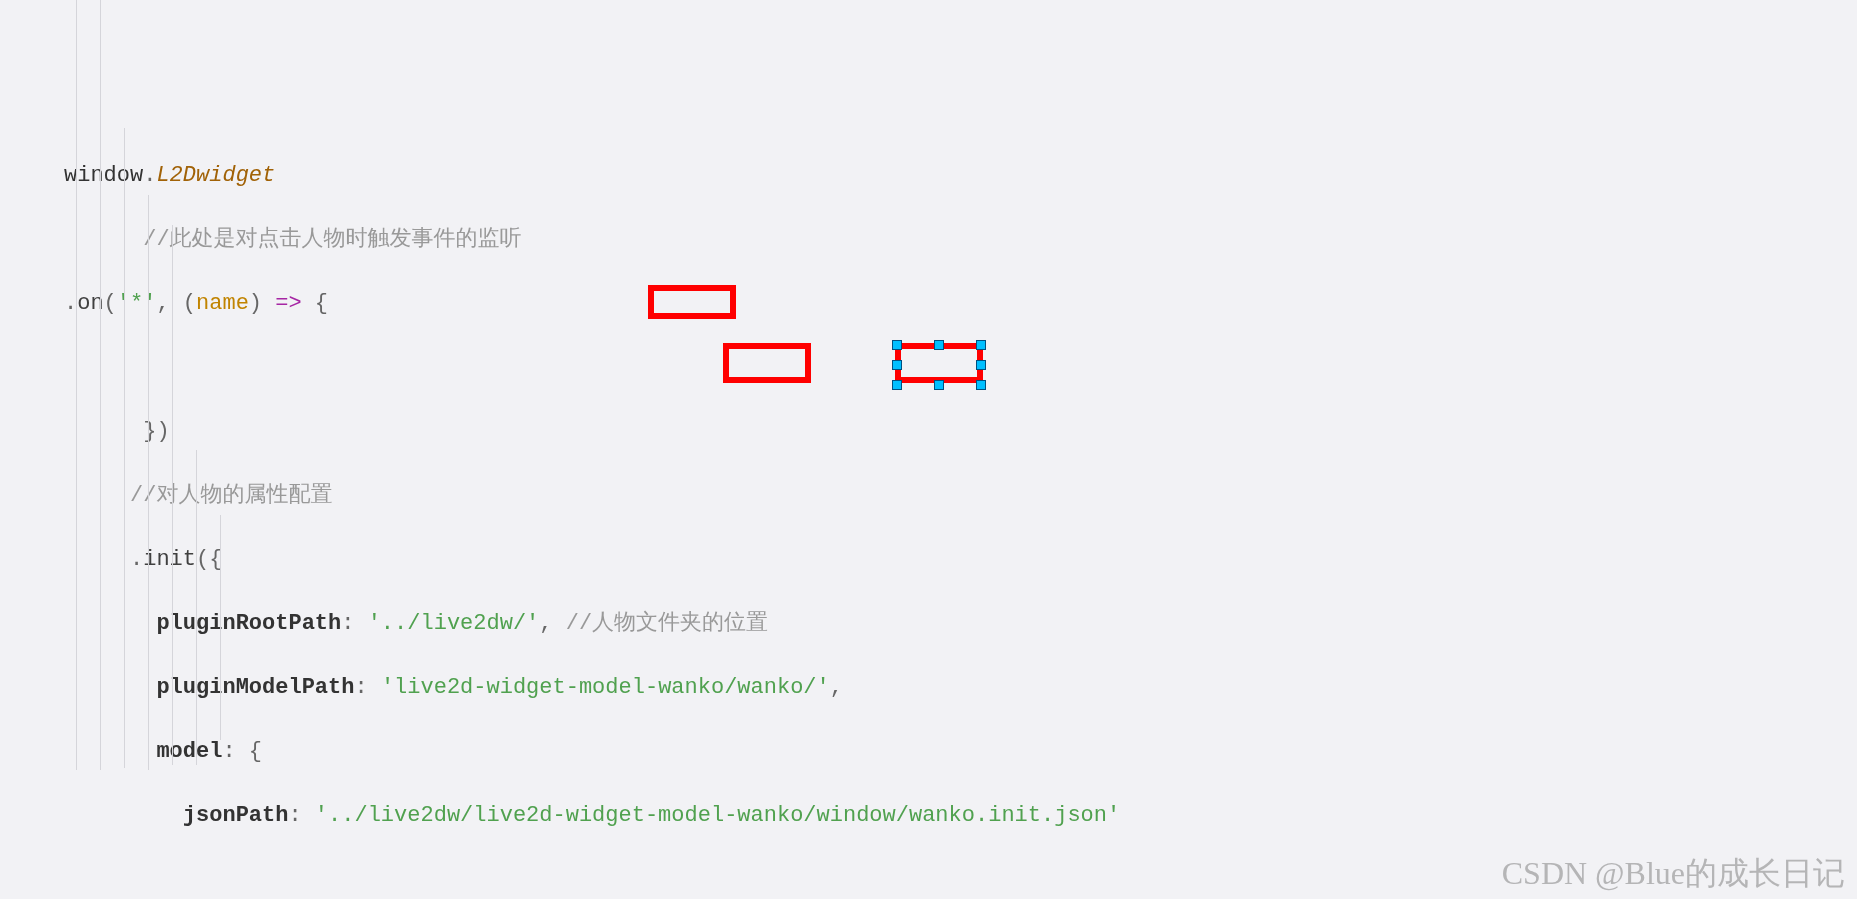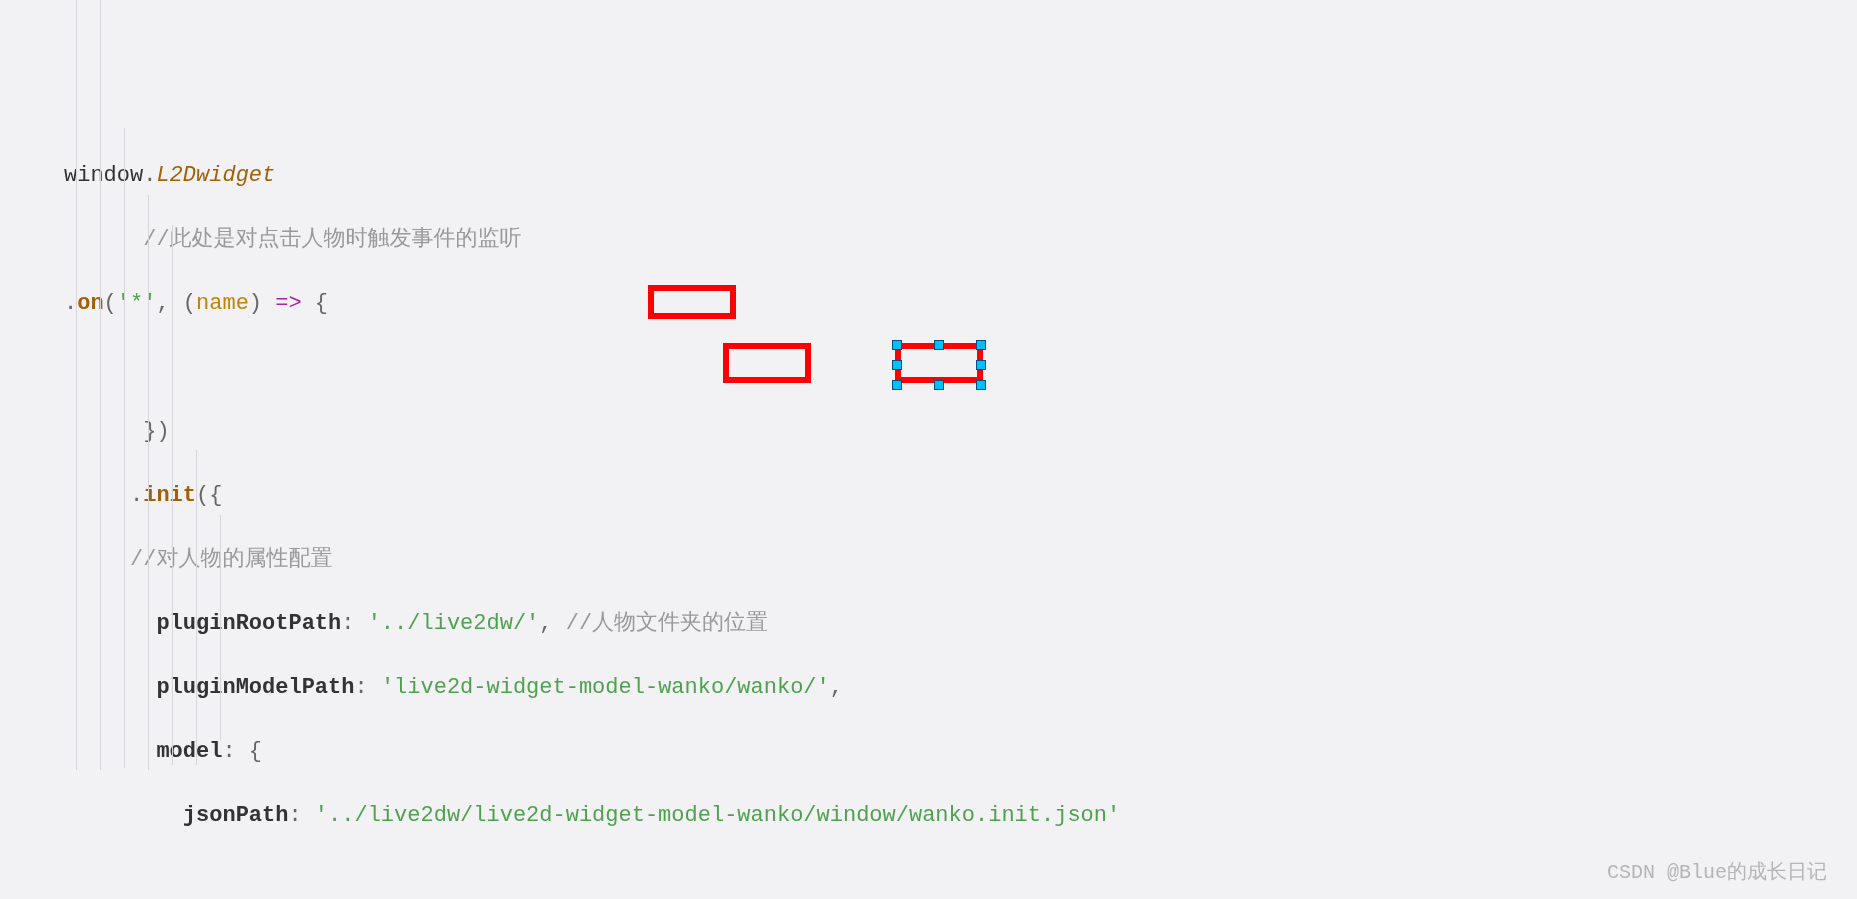--- a/index.html
+++ b/index.html
@@ -14,62 +14,62 @@
       overflow: hidden;
     }
     .code-block {
       padding: 0 0 0 64px;
       position: relative;
     }
     .line { position: relative; }
     .token-global { color: #333; }
     .token-object { color: #a16207; font-style: italic; }
     .token-comment { color: #999; }
-    .token-method { color: #a16207; font-weight: bold; }
+    .token-method { color: #404040; }
     .token-string { color: #50a14f; }
     .token-param { color: #c18401; }
     .token-arrow { color: #a626a4; }
     .token-punct { color: #666; }
     .token-prop { color: #333; font-weight: bold; }
     .highlight-box {
       position: absolute;
       border: 6px solid #ff0000;
       pointer-events: none;
     }
     .sel-handle {
       position: absolute;
       width: 10px;
       height: 10px;
       background: #00bfff;
       border: 1px solid #005080;
       pointer-events: none;
     }
     .watermark {
       position: absolute;
-      right: 30px;
+      right: 12px;
       bottom: 10px;
       color: rgba(120, 120, 120, 0.5);
-      font-size: 20px;
-      font-family: Liberation Mono, monospace;
+      font-size: 32px;
+      font-family: Liberation Serif, serif;
       pointer-events: none;
     }
   </style>
 </head>
 <body>
 
 
 
 <div class="code-block">
 <div class="line"><span class="token-global">window</span><span class="token-punct">.</span><span class="token-object">L2Dwidget</span></div>
 <div class="line">      <span class="token-comment">//此处是对点击人物时触发事件的监听</span></div>
 <div class="line"><span class="token-punct">.</span><span class="token-method">on</span><span class="token-punct">(</span><span class="token-string">'*'</span><span class="token-punct">, (</span><span class="token-param">name</span><span class="token-punct">) </span><span class="token-arrow">=&gt;</span><span class="token-punct"> {</span></div>
 <div class="line"> </div>
 <div class="line">      <span class="token-punct">})</span></div>
+<div class="line">     <span class="token-comment">//对人物的属性配置</span></div>
 <div class="line">     <span class="token-punct">.</span><span class="token-method">init</span><span class="token-punct">({</span></div>
-<div class="line">     <span class="token-comment">//对人物的属性配置</span></div>
 <div class="line">       <span class="token-prop">pluginRootPath</span><span class="token-punct">: </span><span class="token-string">'../live2dw/'</span><span class="token-punct">, </span><span class="token-comment">//人物文件夹的位置</span></div>
 <div class="line">       <span class="token-prop">pluginModelPath</span><span class="token-punct">: </span><span class="token-string">'live2d-widget-model-</span><span class="token-string">wanko</span><span class="token-string">/wanko/'</span><span class="token-punct">,</span></div>
 <div class="line">       <span class="token-prop">model</span><span class="token-punct">: {</span></div>
 <div class="line">         <span class="token-prop">jsonPath</span><span class="token-punct">: </span><span class="token-string">'../live2dw/live2d-widget-model-</span><span class="token-string">wanko</span><span class="token-string">/window/</span><span class="token-string">wanko</span><span class="token-string">.init.json'</span></div>
 
 
 
 
 
 

